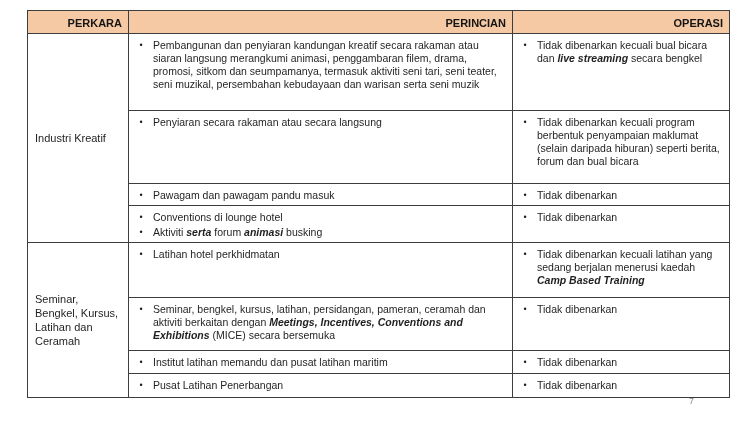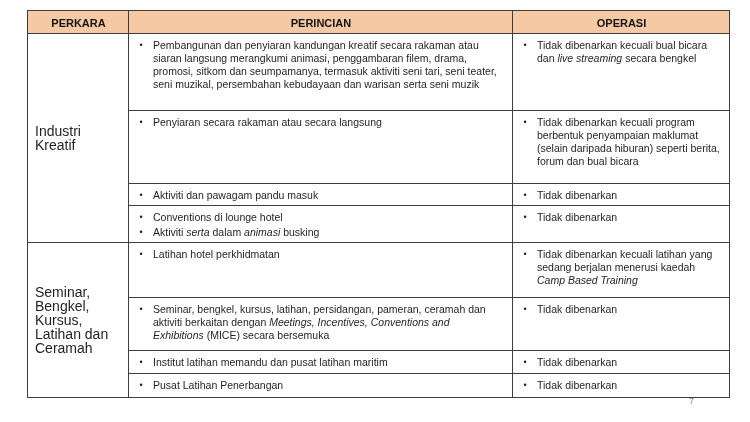--- a/index.html
+++ b/index.html
@@ -13,36 +13,36 @@
   table.tbl {
     position:absolute; left:27px; top:10px;
     width:702px;
     border-collapse:collapse; table-layout:fixed;
   }
   .tbl th, .tbl td { border:1px solid #3d3d3d; }
   tr.hdr th {
     background:#f5c9a3;
     font-weight:bold;
     font-size:11px;
-    text-align:center;
+    text-align:right;
     vertical-align:middle;
     padding:3px 6px 2px 7px;
     color:#141414;
   }
   td.perkara {
     vertical-align:middle;
-    font-size:14px;
+    font-size:11px;
     line-height:14px;
     padding:4px 6px 4px 7px;
   }
   td.cell { vertical-align:top; padding:3px 2px 3px 0; }
   .bullet { display:flex; font-size:10.5px; line-height:13px; margin-top:2px; }
   .dot { flex:0 0 24px; width:24px; text-align:center; font-size:9px; line-height:13px; }
   .bt { flex:1; padding-right:7px; }
-  .it { font-style:italic; }
+  .it { font-style:italic;font-weight:bold; }
   .pagenum {
     position:absolute; right:56px; top:396px;
     font-size:9px; color:#8a8a8a;
   }
 </style>
 </head>
 <body>
 
 <table class="tbl">
   <colgroup>
@@ -87,41 +87,41 @@
         <span class="dot">•</span>
         <span class="bt"><span>Tidak dibenarkan kecuali program berbentuk penyampaian maklumat (selain daripada hiburan) seperti berita, forum dan bual bicara</span></span>
       </div>
     </td>
   </tr>
 
   <tr style="height:22px">
     <td class="cell">
       <div class="bullet">
         <span class="dot">•</span>
-        <span class="bt"><span>Aktiviti dan pawagam pandu masuk</span></span>
+        <span class="bt"><span>Pawagam dan pawagam pandu masuk</span></span>
       </div>
     </td>
     <td class="cell">
       <div class="bullet">
         <span class="dot">•</span>
         <span class="bt"><span>Tidak dibenarkan</span></span>
       </div>
     </td>
   </tr>
 
   <tr style="height:32px">
     <td class="cell">
       <div class="bullet">
         <span class="dot">•</span>
         <span class="bt"><span>Conventions di lounge hotel</span></span>
       </div>
       <div class="bullet">
         <span class="dot">•</span>
         <span class="bt">
-          <span>Aktiviti </span><span class="it">serta</span><span> dalam </span><span class="it">animasi</span><span> busking</span>
+          <span>Aktiviti </span><span class="it">serta</span><span> forum </span><span class="it">animasi</span><span> busking</span>
         </span>
       </div>
     </td>
     <td class="cell">
       <div class="bullet">
         <span class="dot">•</span>
         <span class="bt"><span>Tidak dibenarkan</span></span>
       </div>
     </td>
   </tr>

